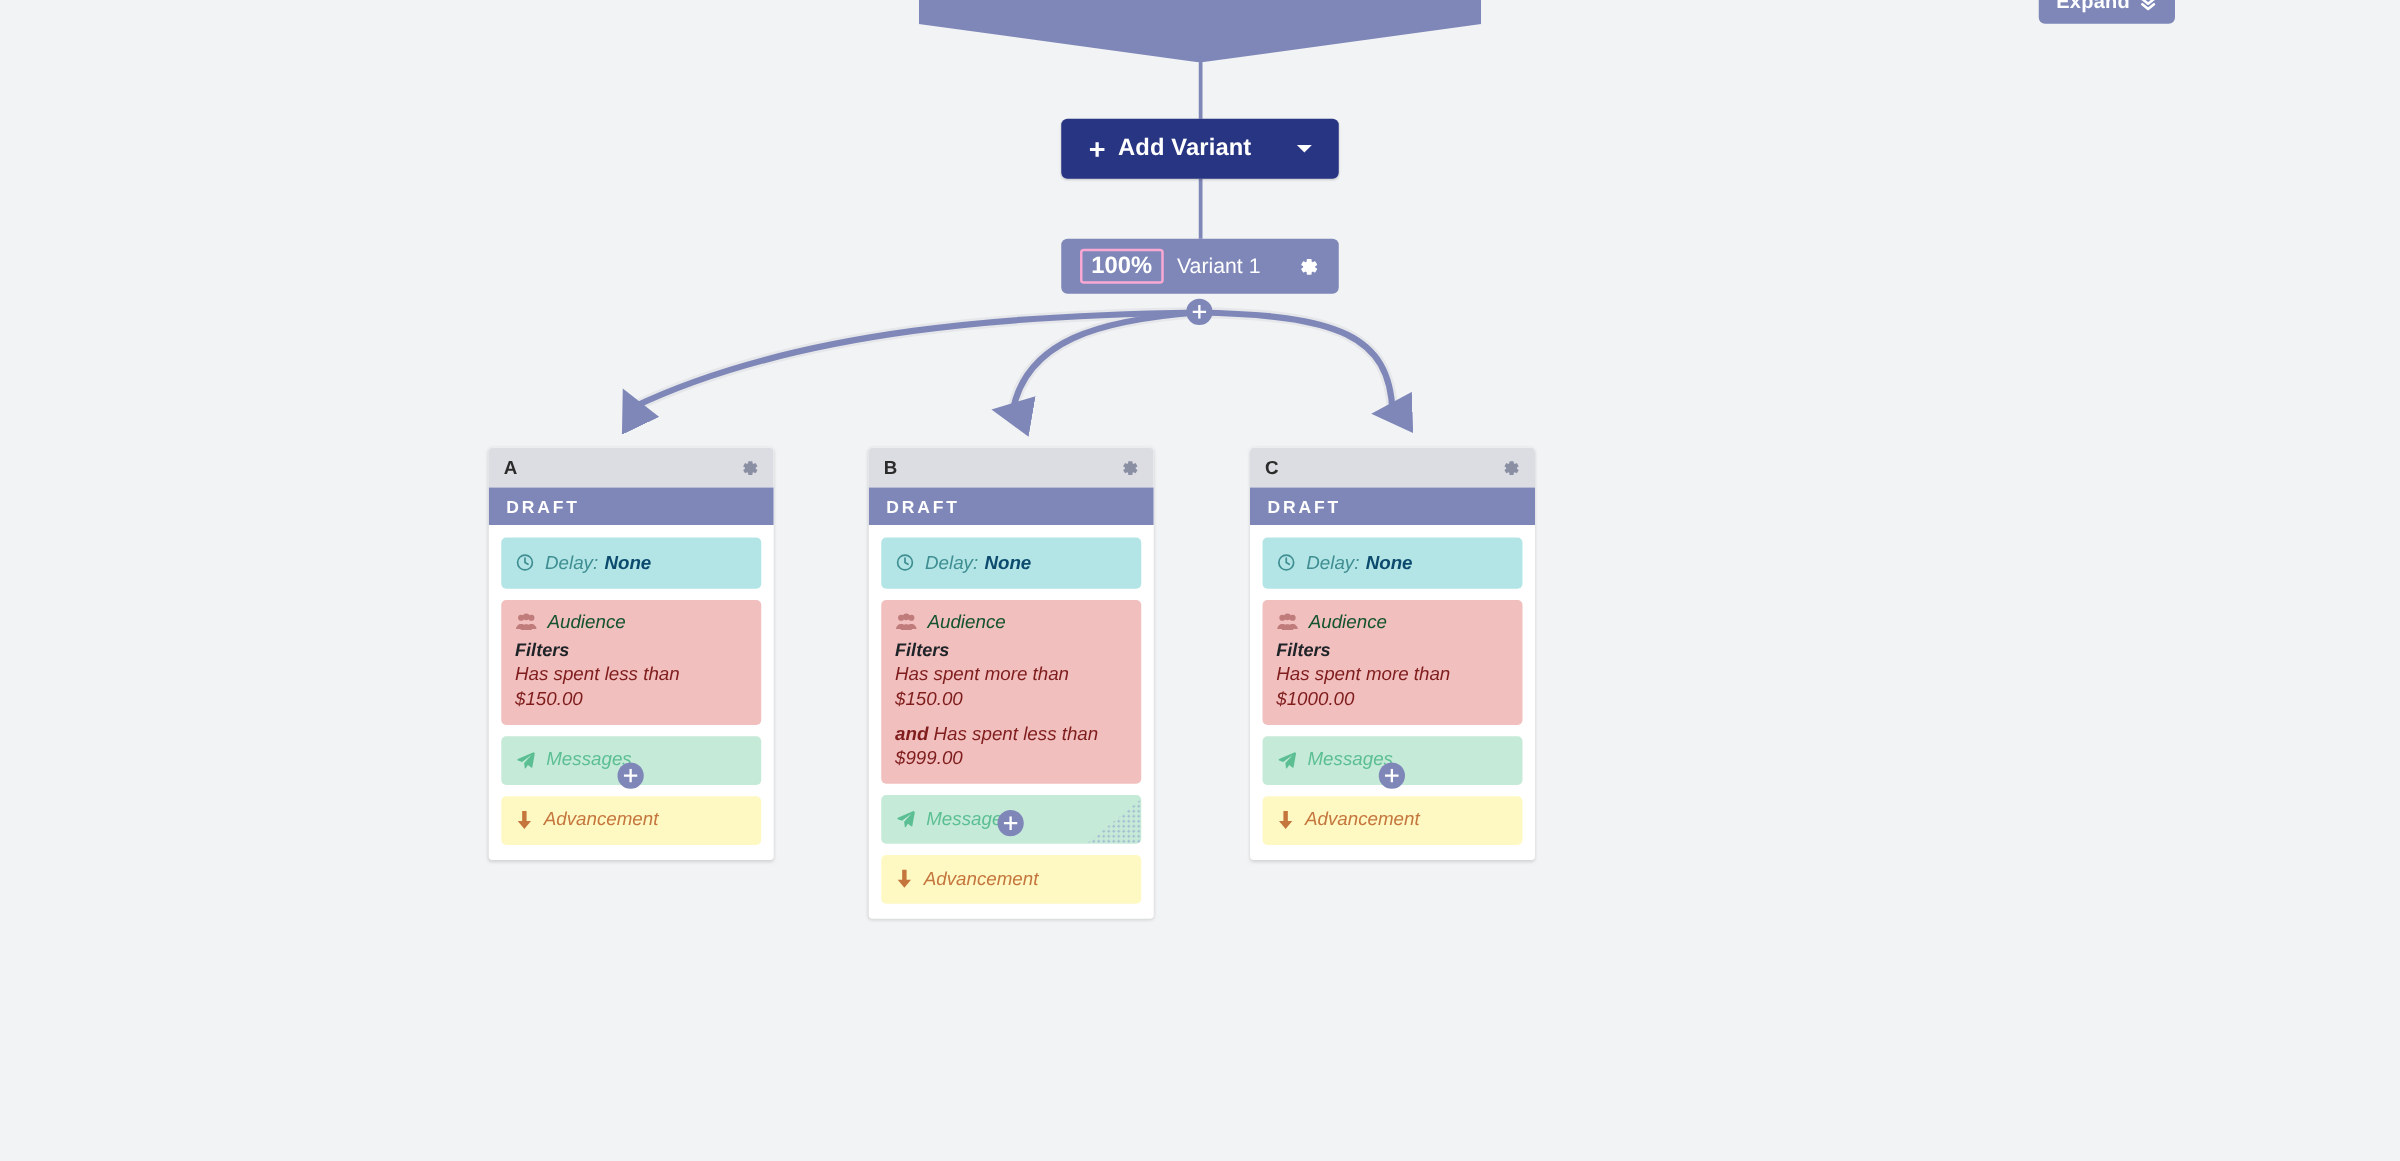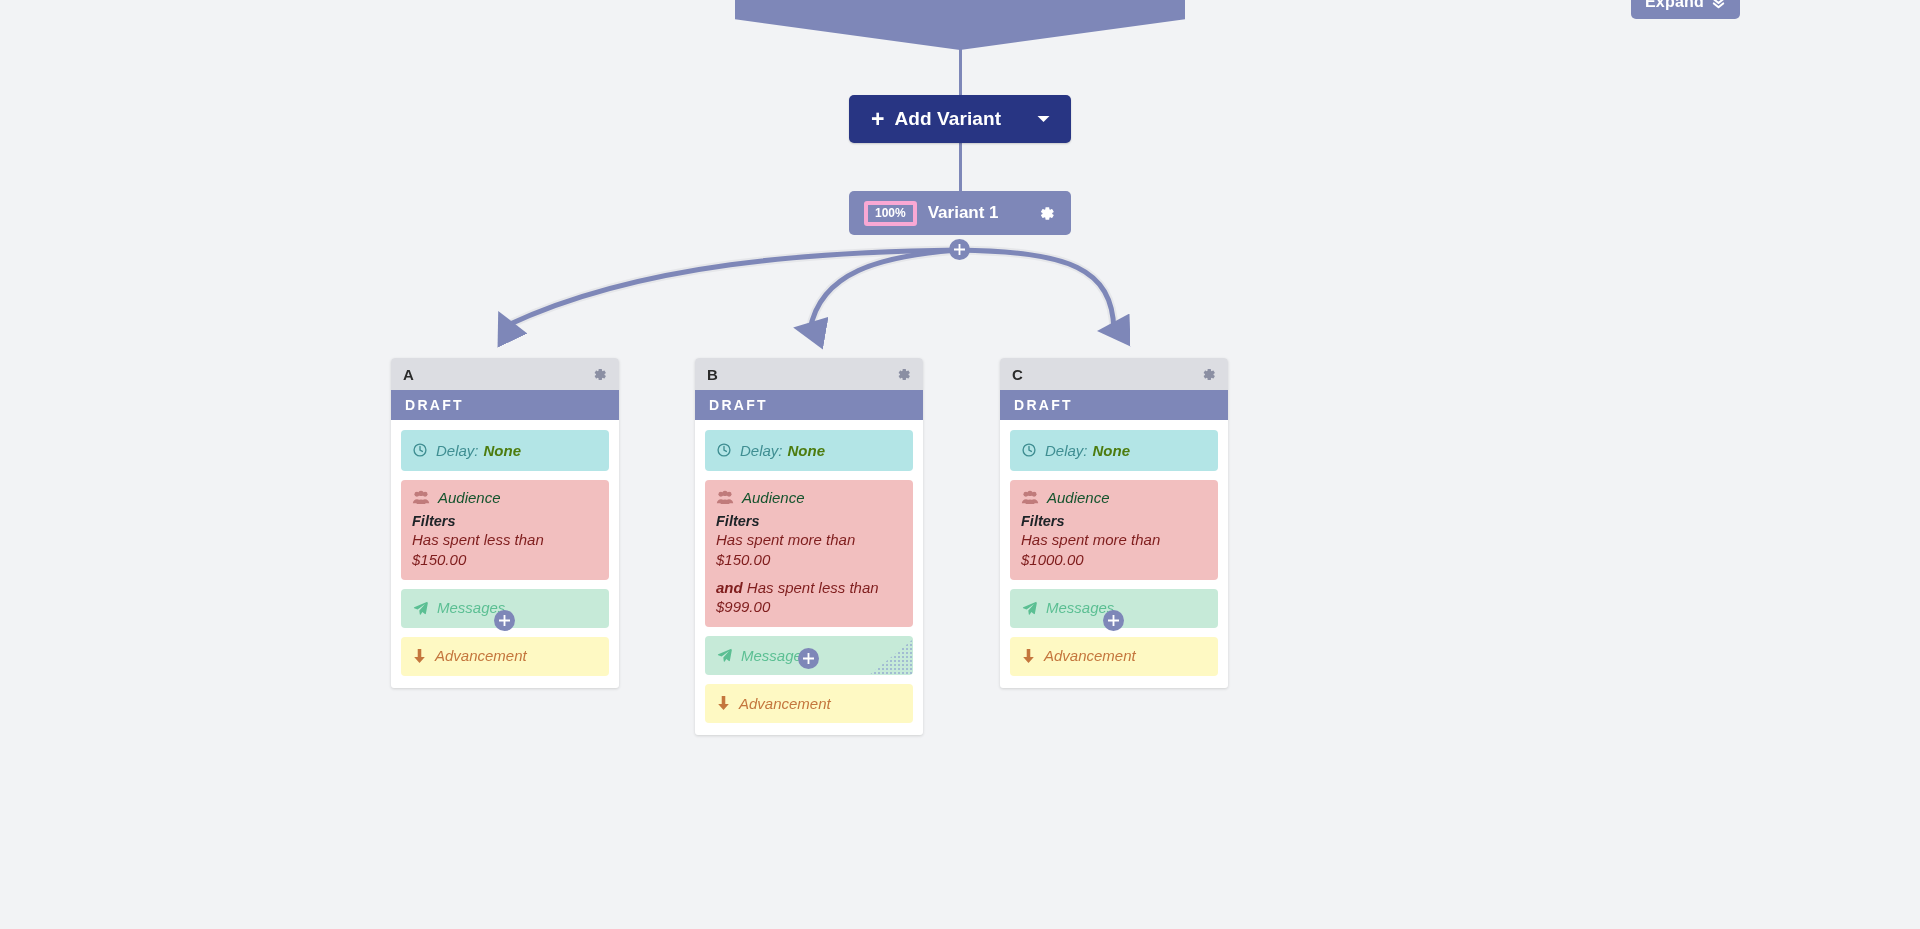--- a/index.html
+++ b/index.html
@@ -99,32 +99,32 @@
     width: 222px;
     height: 44px;
     background: #7e87b8;
     border-radius: 5px;
     display: flex;
     align-items: center;
     cursor: pointer;
   }
   #variant-pct {
     margin-left: 15px;
-    border: 4px solid #f9a8d4;
+    border: 2px solid #f9a8d4;
     border-radius: 3px;
     color: #ffffff;
-    font-size: 12px;
+    font-size: 19px;
     font-weight: 600;
     padding: 2px 7px 3px 7px;
     line-height: 1;
   }
   #variant-title {
     color: #ffffff;
     font-size: 17px;
-    font-weight: 700;
+    font-weight: 400;
     margin-left: 11px;
     flex: 1;
   }
   #variant-gear { margin-right: 16px; line-height: 0; cursor: pointer; }
 
   
   .plus-handle {
     position: absolute;
     width: 21px;
     height: 21px;
@@ -209,21 +209,21 @@
   .blk-head {
     display: flex;
     align-items: center;
     gap: 8px;
     font-size: 15px;
   }
   .blk-icon { line-height: 0; display: block; }
 
   .blk-delay { background: #b3e5e6; min-height: 41px; display: flex; align-items: center; }
   .blk-delay .lbl { color: #3f8e92; }
-  .blk-delay .val { color: #4d7c0f; font-weight: 700; margin-left: -3px; }
+  .blk-delay .val { color: #0c4a6e; font-weight: 700; margin-left: -3px; }
 
   .blk-audience { background: #f2bfbf; }
   .blk-audience .lbl { color: #14532d; }
   .filters-title {
     margin-top: 7px;
     font-size: 14.5px;
     font-weight: 700;
     color: #1d2327;
   }
   .filter-line {

